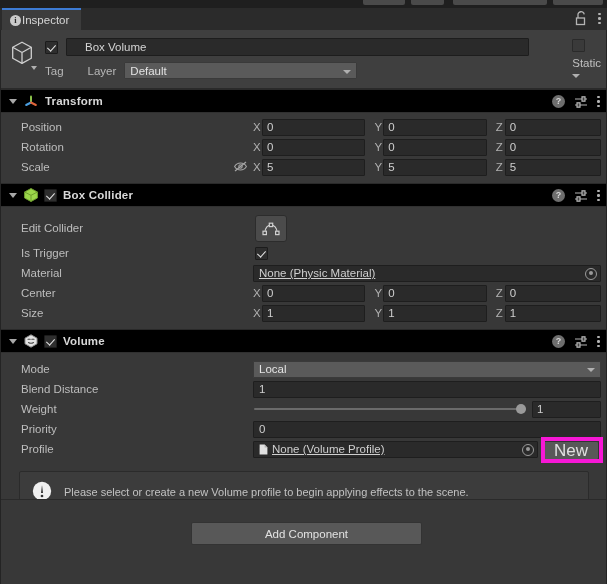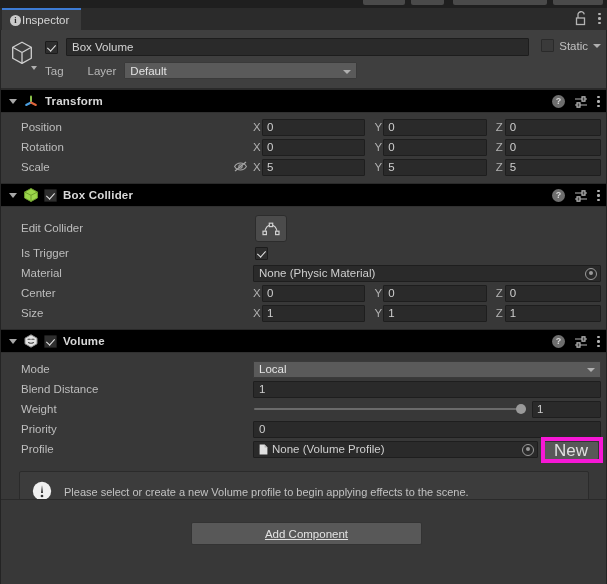--- a/index.html
+++ b/index.html
@@ -39,22 +39,22 @@
   .caret.sm{border-left-width:3.5px;border-right-width:3.5px;border-top-width:4px;}
 
   .chk{width:13px;height:13px;background:#2e2e2e;border:1px solid #1c1c1c;border-radius:1px;
        position:relative;box-sizing:border-box;}
   .chk.on::after{content:"";position:absolute;left:3px;top:1px;width:4px;height:7px;
        border:solid #e4e4e4;border-width:0 1.8px 1.8px 0;transform:rotate(42deg);}
   .chk.empty{background:#3a3a3a;border-color:#2a2a2a;}
 
   .name-row{position:absolute;left:44px;top:8px;display:flex;align-items:center;}
   .name-field{margin-left:8px;width:463px;height:18px;background:#2a2a2a;border:1px solid #1d1d1d;
-       border-radius:1px;display:flex;align-items:center;padding:0 5px;box-sizing:border-box;color:#d4d4d4;}
-  .static-wrap{position:absolute;right:5px;top:9px;display:flex;align-items:center;gap:5px;}
+       border-radius:1px;display:flex;align-items:center;padding:0 18px;box-sizing:border-box;color:#d4d4d4;}
+  .static-wrap{position:absolute;right:5px;top:9px;display:flex;align-items:flex-start;gap:5px;flex-direction:column;}
   .static-label{color:#c0c0c0;}
 
   .tag-row{position:absolute;left:44px;top:32px;display:flex;align-items:center;width:556px;}
   .lbl-small{color:#b8b8b8;font-size:11.5px;}
   .dd{background:#5a5a5a;border:1px solid #3a3a3a;border-radius:1px;height:17px;
       display:flex;align-items:center;padding:0 5px;box-sizing:border-box;color:#e2e2e2;position:relative;}
   .dd .caret{position:absolute;right:5px;top:7px;}
 
   
   .comp-head{position:relative;height:22px;background:#000000;border-top:1px solid #2a2a2a;border-bottom:1px solid #303030;
@@ -75,21 +75,21 @@
   .field{height:17px;background:#2a2a2a;border:1px solid #1e1e1e;border-radius:1px;
      display:flex;align-items:center;padding:0 4px;box-sizing:border-box;color:#cfcfcf;font-size:11.5px;}
   .vec .field{width:126px;margin-right:9px;}
   .vec .field.last{margin-right:0;width:117px;}
 
   .eye{position:absolute;left:232px;top:3px;width:15px;height:13px;}
 
   .wide-field{position:absolute;left:252px;right:5px;height:17px;background:#2a2a2a;border:1px solid #1e1e1e;
      border-radius:1px;display:flex;align-items:center;padding:0 5px;box-sizing:border-box;color:#cfcfcf;}
   .objfield{position:absolute;left:252px;right:5px;height:17px;background:#2a2a2a;border:1px solid #1e1e1e;
-     border-radius:1px;display:flex;align-items:center;padding:0 5px;box-sizing:border-box;color:#cfcfcf;}
+     border-radius:1px;display:flex;align-items:center;padding:0 5px;box-sizing:border-box;color:#cfcfcf;text-decoration:underline;}
   .target-dot{position:absolute;right:3px;top:2px;width:12px;height:12px;border-radius:50%;
      border:1.4px solid #9a9a9a;box-sizing:border-box;}
   .target-dot::after{content:"";position:absolute;left:2.6px;top:2.6px;width:4px;height:4px;border-radius:50%;background:#9a9a9a;}
 
   .dd-wide{position:absolute;left:252px;right:5px;height:17px;background:#5a5a5a;border:1px solid #3a3a3a;
      border-radius:1px;display:flex;align-items:center;padding:0 5px;box-sizing:border-box;color:#e4e4e4;}
   .dd-wide .caret{position:absolute;right:5px;top:6px;}
 
   .edit-btn{position:absolute;left:254px;top:-4px;width:30px;height:25px;background:#4b4b4b;border:1px solid #2c2c2c;
      border-radius:3px;display:flex;align-items:center;justify-content:center;}
@@ -400,17 +400,17 @@
             <circle cx="12" cy="16" r="1.35" fill="#2f2f2f"></circle>
           </svg>
         </span>
         <span class="help-text">Please select or create a new Volume profile to begin applying effects to the scene.</span>
       </div>
     </div>
 
     <div class="divider" style="top:469px;"></div>
 
     <div style="position:absolute;left:0;right:0;top:470px;bottom:0;background:#383838;">
-      <span class="add-comp" style="top:22px;text-decoration:underline;">Add Component</span>
+      <span class="add-comp" style="top:22px;">Add Component</span>
     </div>
 
   </div>
 </div>
 
 </body></html>

